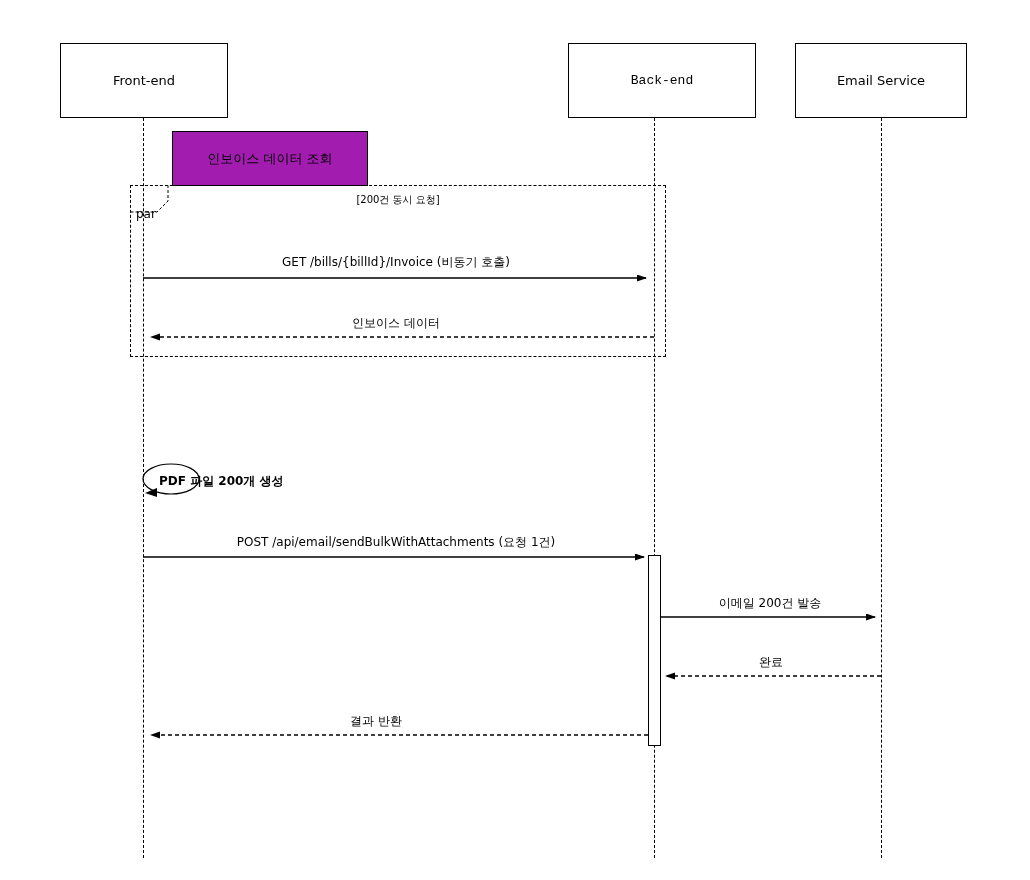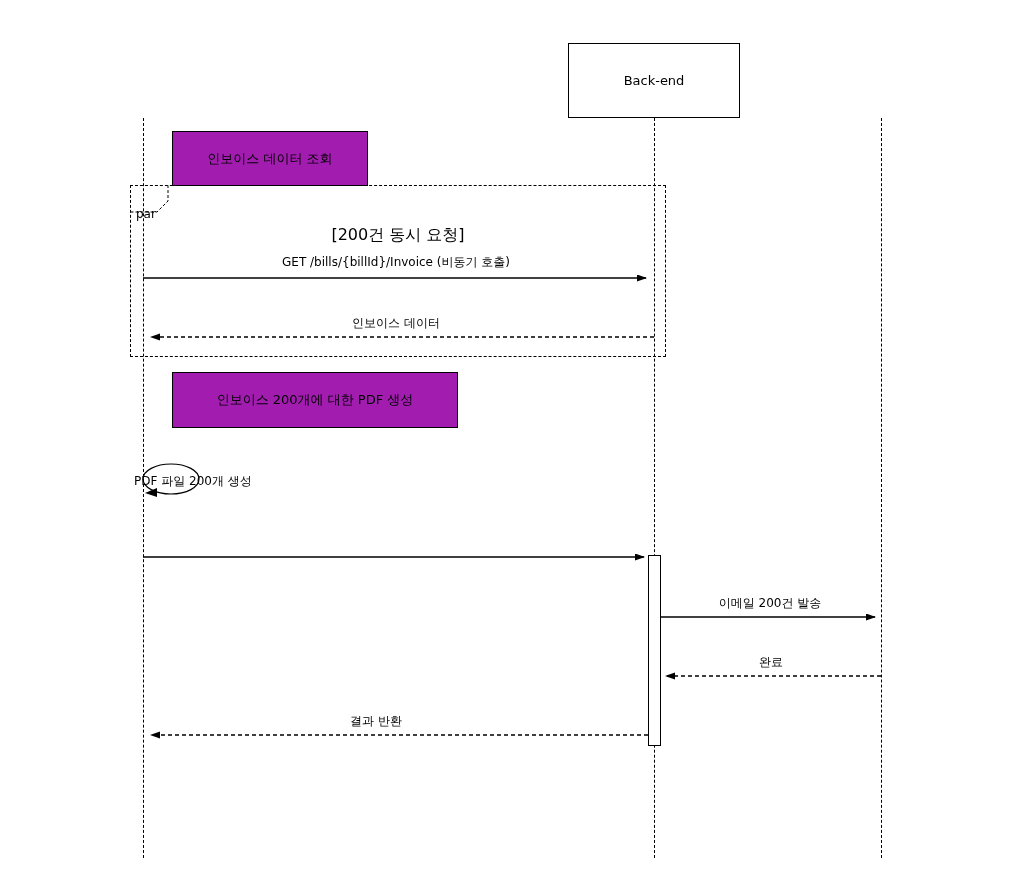--- a/index.html
+++ b/index.html
@@ -50,24 +50,23 @@
   }
   .par-op {
     position: absolute;
     font-size: 12px;
     z-index: 2;
     padding: 1px 4px;
   }
   .guard {
     position: absolute;
     transform: translateX(-50%);
-    font-size: 16px;
+    font-size: 10px;
     white-space: nowrap;
     z-index: 2;
-    margin-top: 32px;
   }
   .msg-label {
     position: absolute;
     transform: translateX(-50%);
     font-size: 12px;
     white-space: nowrap;
     z-index: 4;
     background: transparent;
   }
   .msg-label.left-align {
@@ -90,41 +89,45 @@
 </style>
 </head>
 <body>
 
 <div class="canvas">
 
   <div class="lifeline" style="left:143px; top:118px; height:740px;"></div>
   <div class="lifeline" style="left:654px; top:118px; height:740px;"></div>
   <div class="lifeline" style="left:881px; top:118px; height:740px;"></div>
 
-  <div class="pbox" style="left:568px; top:43px; width:172px; height:75px;">
+  <div class="pbox" style="left:60px; top:43px; width:168px; height:75px;">
+    <span>Front-end</span>
+  </div>
+  <div class="pbox" style="left:568px; top:43px; width:188px; height:75px;font-family:Liberation Mono, monospace;">
     <span>Back-end</span>
+  </div>
+  <div class="pbox" style="left:795px; top:43px; width:172px; height:75px;">
+    <span>Email Service</span>
   </div>
 
   <div class="note" style="left:172px; top:131px; width:196px; height:55px;">
     <span>인보이스 데이터 조회</span>
   </div>
 
   <div class="frag" style="left:130px; top:185px; width:536px; height:172px;"></div>
   <div class="par-op" style="left:132px; top:206px;">par</div>
   <div class="guard" style="left:398px; top:193px;">[200건 동시 요청]</div>
 
-  <div class="note" style="left:172px; top:372px; width:286px; height:56px;">
-    <span>인보이스 200개에 대한 PDF 생성</span>
-  </div>
 
   <div class="activation" style="left:648px; top:555px; width:13px; height:191px;"></div>
 
   <div class="msg-label" style="left:396px; top:254px;">GET /bills/{billId}/Invoice (비동기 호출)</div>
   <div class="msg-label" style="left:396px; top:315px;">인보이스 데이터</div>
-  <div class="msg-label left-align" style="left:134px; top:473px;">PDF 파일 200개 생성</div>
+  <div class="msg-label left-align" style="left:159px; top:473px;font-weight:bold;">PDF 파일 200개 생성</div>
+  <div class="msg-label" style="left:396px; top:534px;">POST /api/email/sendBulkWithAttachments (요청 1건)</div>
   <div class="msg-label" style="left:770px; top:595px;">이메일 200건 발송</div>
   <div class="msg-label" style="left:771px; top:654px;">완료</div>
   <div class="msg-label" style="left:376px; top:713px;">결과 반환</div>
 
   <svg class="overlay" width="1030" height="880" viewBox="0 0 1030 880">
     <defs>
       <marker id="arrow" markerWidth="11" markerHeight="8" refX="9" refY="3.5" orient="auto" markerUnits="userSpaceOnUse">
         <path d="M0,0 L10,3.5 L0,7 Z" fill="#000"></path>
       </marker>
     </defs>

